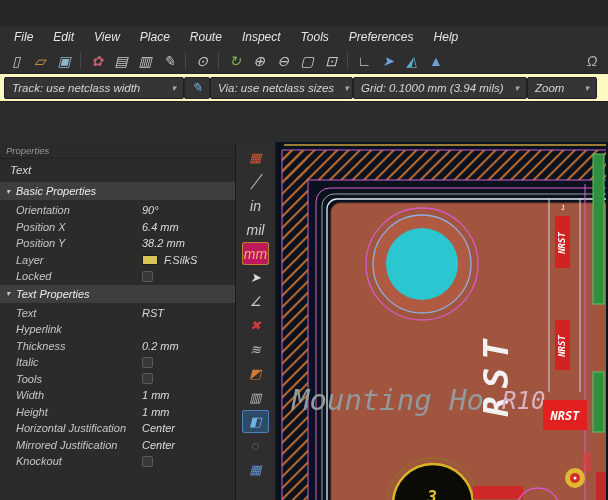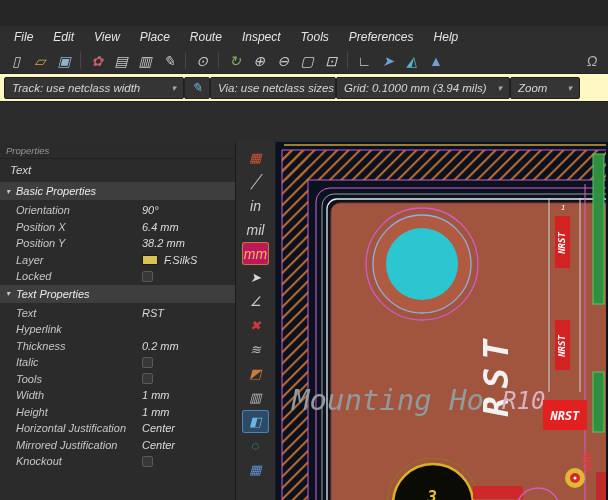--- a/index.html
+++ b/index.html
@@ -18,21 +18,21 @@
 
   .main-toolbar { height:26px; background:#2e2e2e; display:flex; align-items:center; padding:0 4px; flex:none; border-bottom:1px solid #242424; }
   .tbtn { width:24px; height:22px; display:flex; align-items:center; justify-content:center; font-size:14px; border-radius:3px; cursor:default; }
   .tsep { width:1px; height:17px; background:#474747; margin:0 4px; flex:none; }
   .push-right { margin-left:auto; }
 
   .control-bar { height:28px; background:#fef9c3; display:flex; align-items:center; padding:0 0 0 4px; flex:none; border-bottom:1px solid #1e1e1e; }
   .dropdown { height:22px; background:#353535; border:1px solid #202020; border-radius:2px; display:flex; align-items:center; font-size:11.5px; color:#d6d6d6; padding:0 7px; flex:none; white-space:nowrap; overflow:hidden; }
   .dropdown::after { content:"▾"; margin-left:auto; padding-left:10px; color:#a8a8a8; font-size:9px; }
   .dd-track { width:180px; }
-  .dd-via { width:126px; }
+  .dd-via { width:143px; }
   .dd-grid { width:174px; }
   .dd-zoom { width:70px; }
   .mini-btn { width:26px; height:22px; display:flex; align-items:center; justify-content:center; background:#333; border:1px solid #262626; border-radius:2px; font-size:13px; flex:none; }
 
   
   .main { flex:1; display:flex; min-height:0;margin-top:40px; }
 
   .props-panel { width:236px; flex:none; background:#2b2b2b; border-right:1px solid #1b1b1b; display:flex; flex-direction:column; overflow:hidden; }
   .props-header { font-size:9.5px; color:#979797; padding:3px 6px 2px; border-bottom:1px solid #222; }
   .props-type { font-size:11.5px; color:#d6d6d6; padding:5px 10px 6px; }

